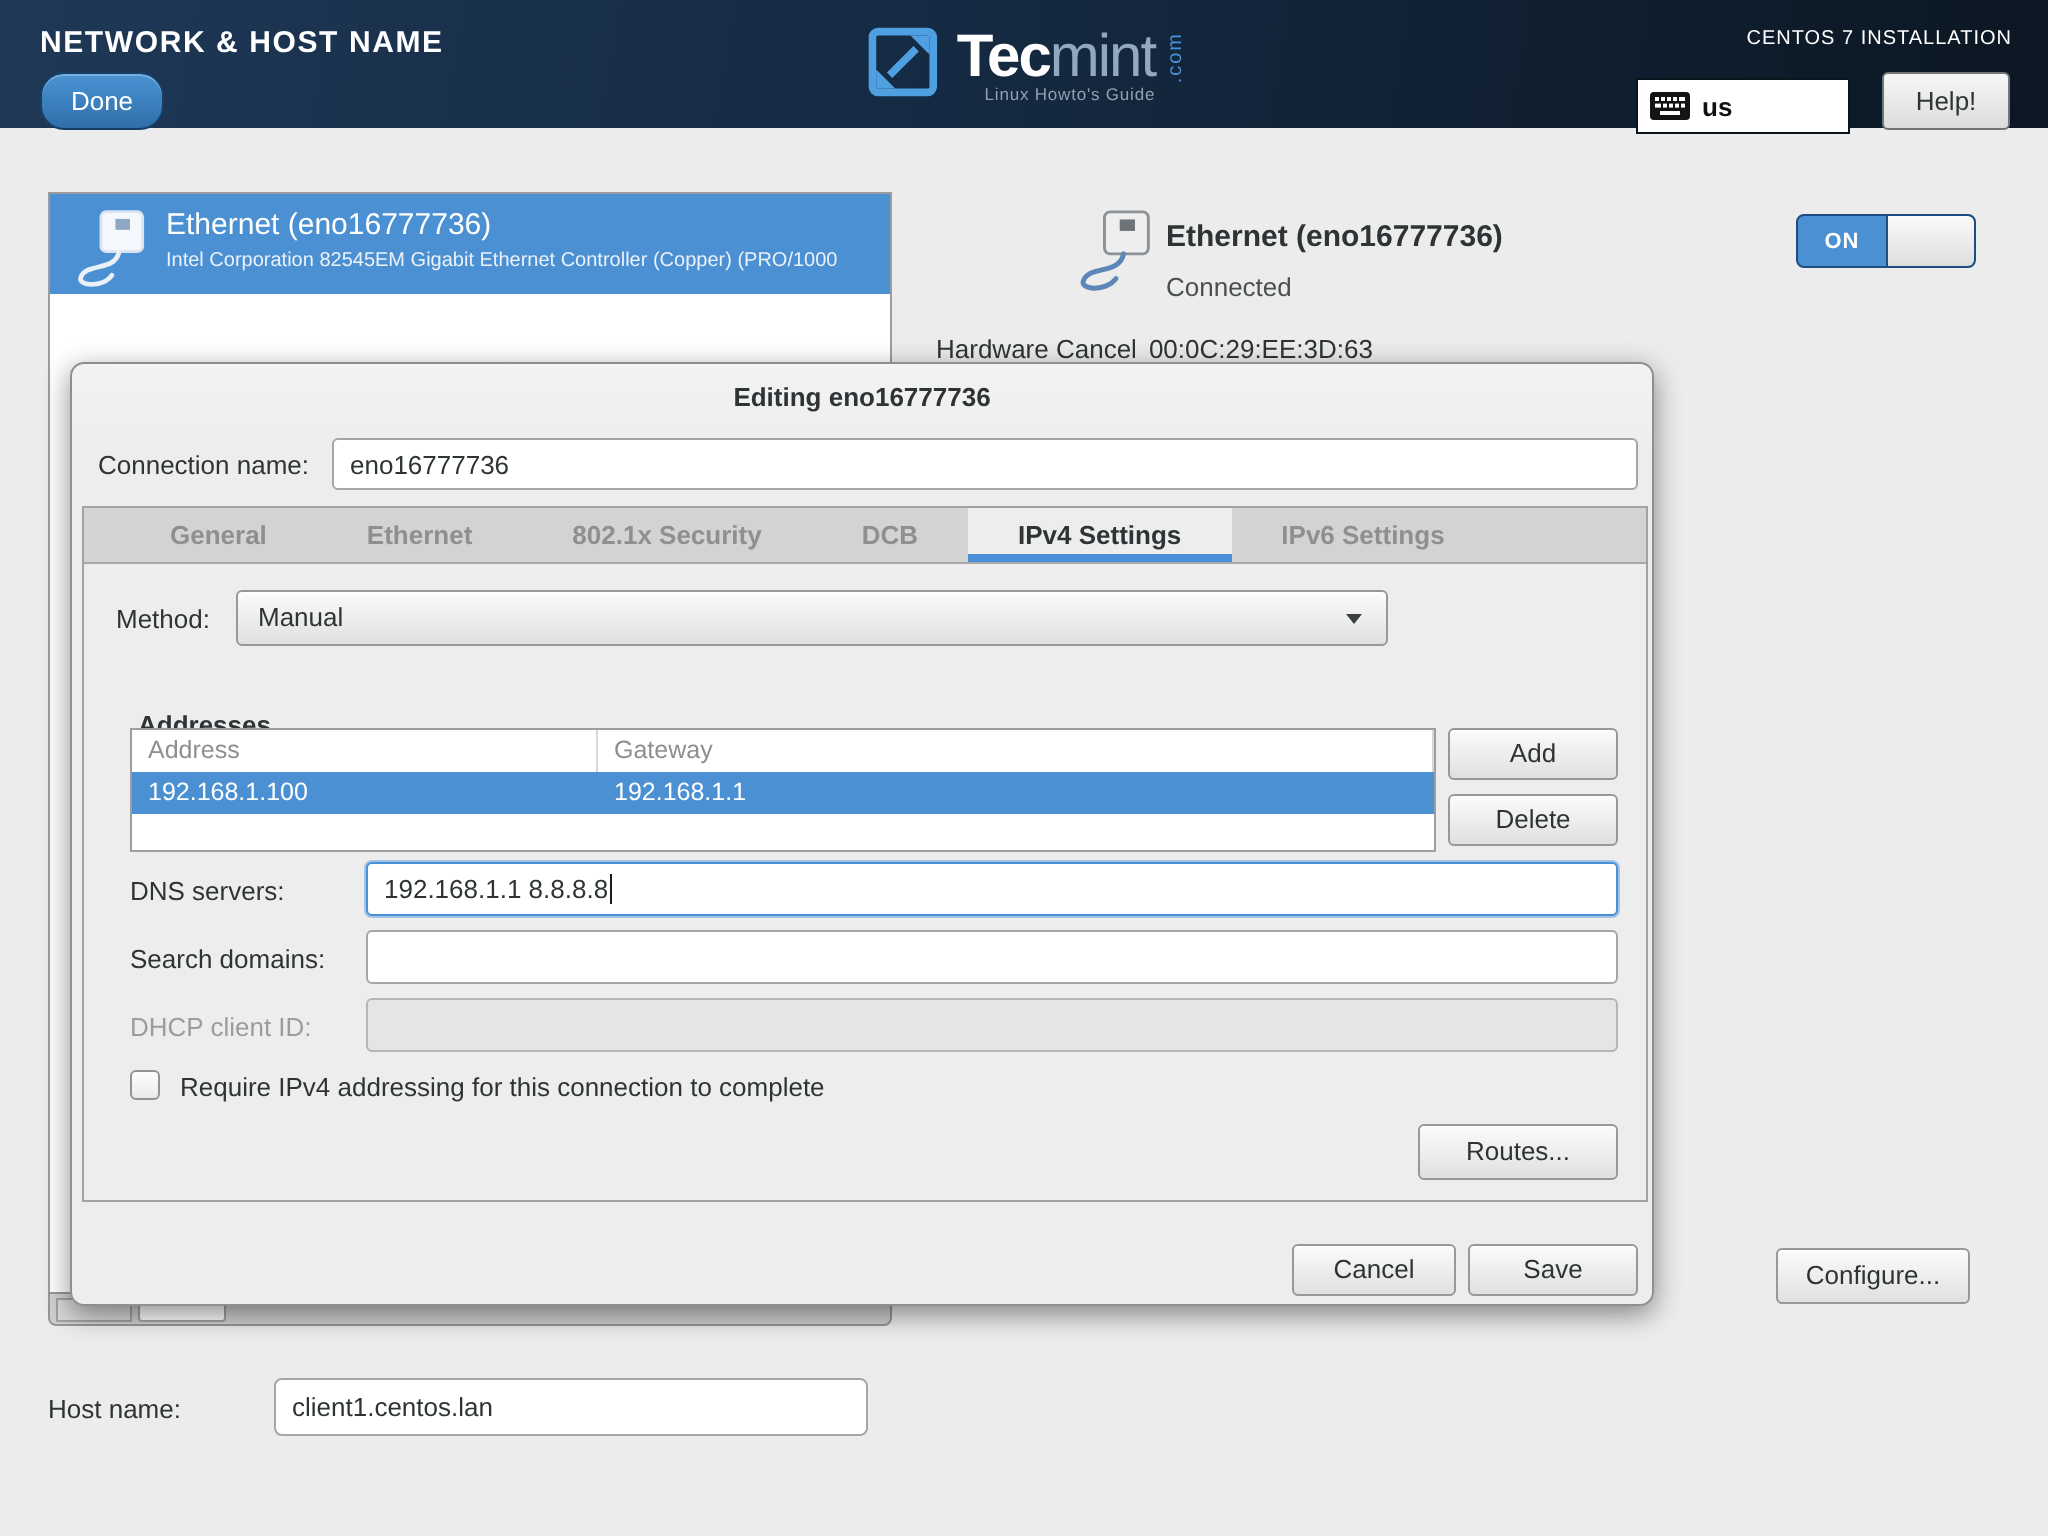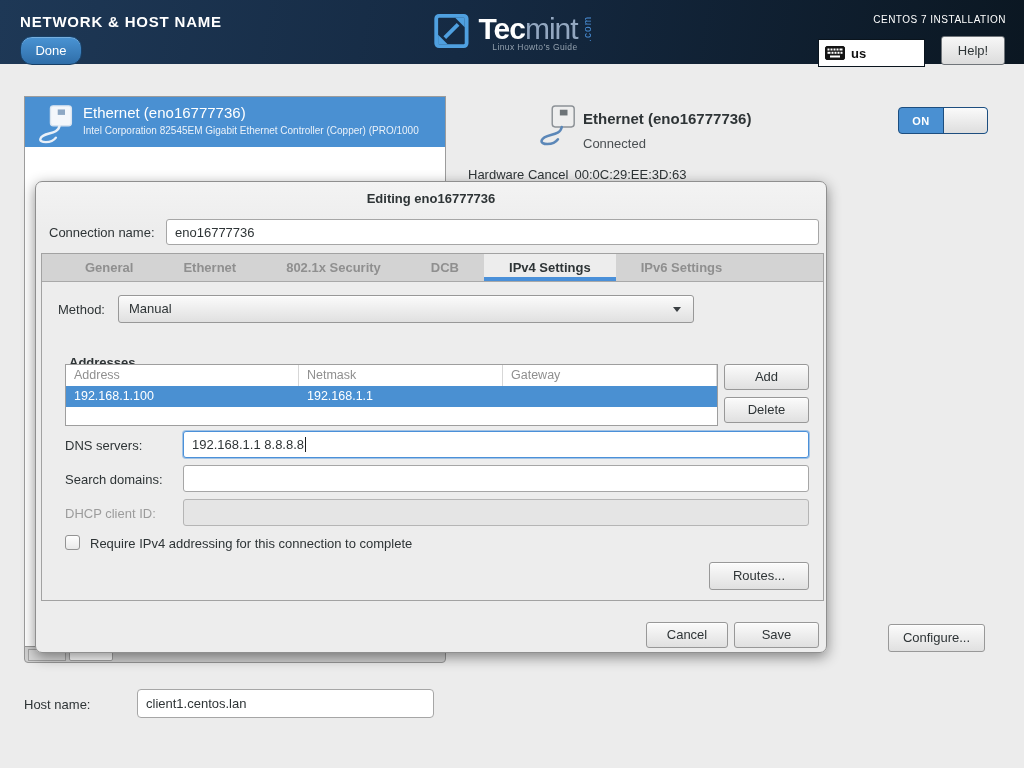--- a/index.html
+++ b/index.html
@@ -238,21 +238,20 @@
       <div class="gtk-btn method-select">
         <span>Manual</span>
         <span class="select-arrow"></span>
       </div>
 
       <div class="gtk-label addresses-label">Addresses</div>
 
       <div class="addr-table">
         <div class="tr head">
           <div class="td c0">Address</div>
-          <div class="td c1">Netmask</div>
           <div class="td c2">Gateway</div>
         </div>
         <div class="tr sel">
           <div class="td c0">192.168.1.100</div>
           <div class="td c2">192.168.1.1</div>
         </div>
       </div>
 
       <div class="gtk-btn btn-add">Add</div>
       <div class="gtk-btn btn-delete">Delete</div>

